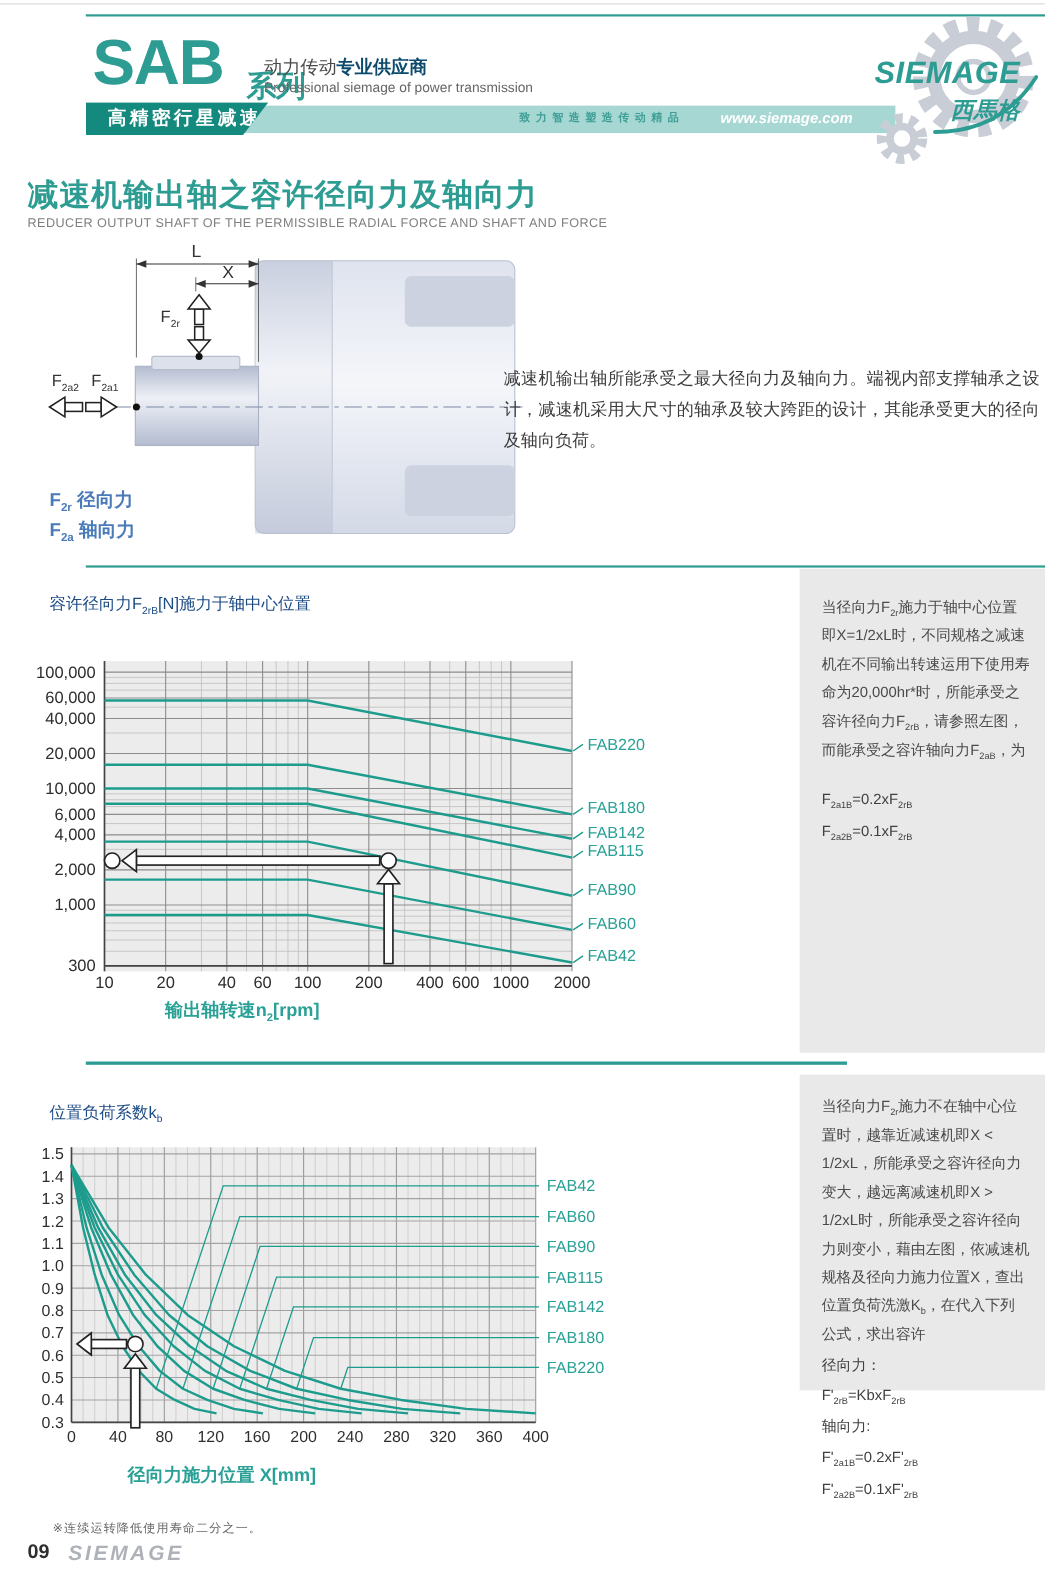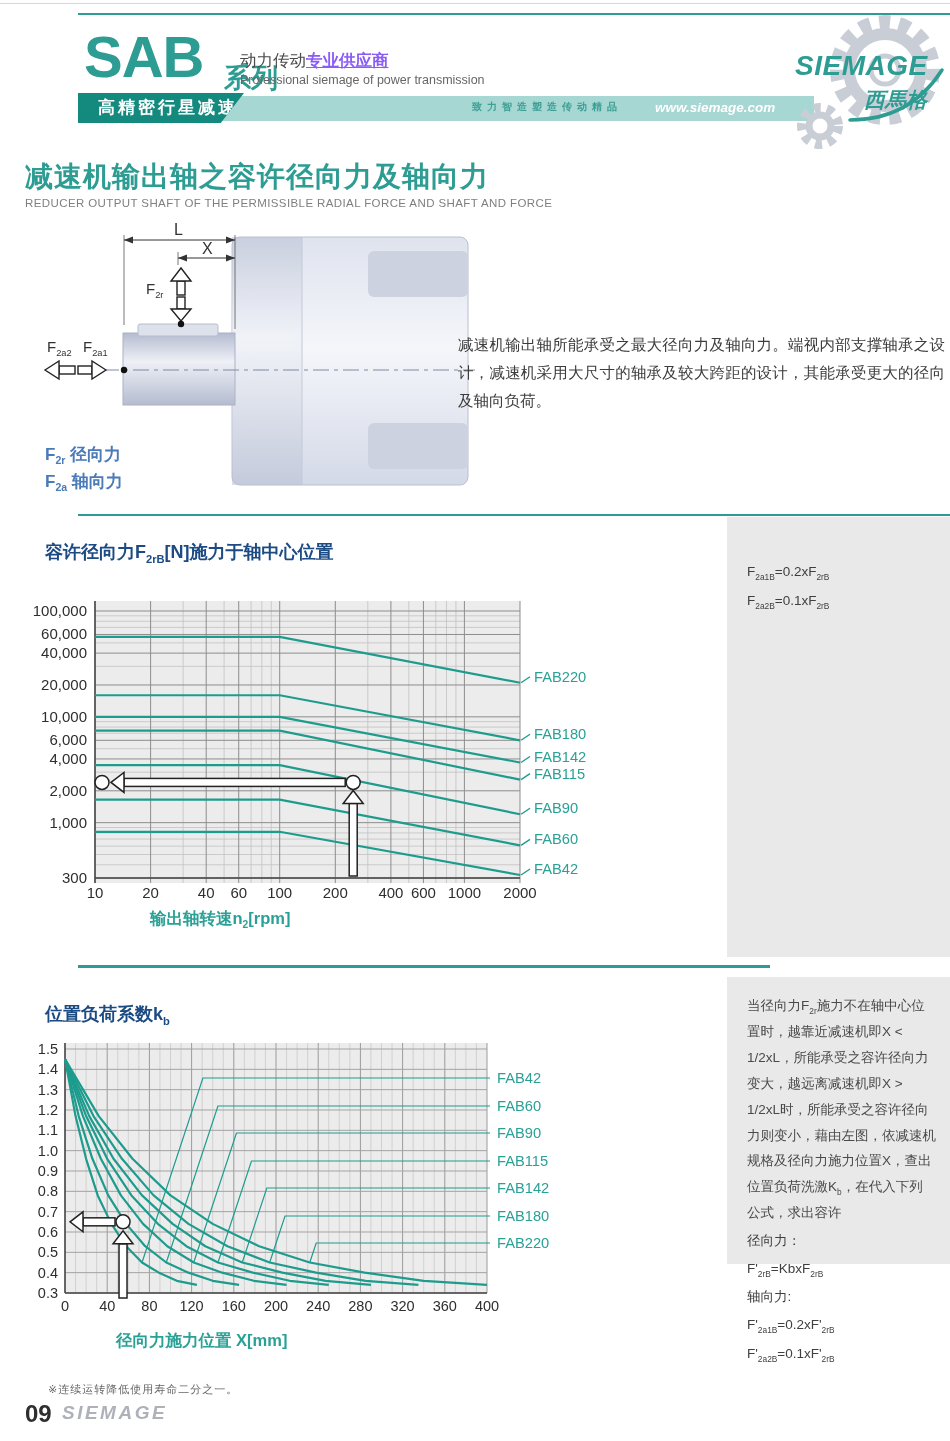--- a/index.html
+++ b/index.html
@@ -12,21 +12,21 @@
   .scanline{left:0;top:3px;width:950px;height:1px;background:#d8d8d8;}
   .sab{left:84px;top:28px;font-size:58px;font-weight:900;color:#2d9c92;letter-spacing:-1px;line-height:1;}
   .sab-suffix{left:224px;top:60px;font-size:27px;font-weight:700;color:#2d9c92;}
   .darkbar{left:78px;top:93px;width:166px;height:30px;background:#14897e;
            clip-path:polygon(0 0,100% 0,86% 100%,0 100%);color:#fff;font-size:17px;
            font-weight:700;letter-spacing:3px;line-height:30px;padding-left:20px;box-sizing:border-box;}
   .lightbar{left:214px;top:96px;width:600px;height:25px;background:#a6d7d2;}
   .slogan{left:472px;top:100px;font-size:10px;font-weight:700;color:#3d9e95;letter-spacing:5px;}
   .website{left:655px;top:100px;font-size:13.5px;font-weight:700;font-style:italic;color:#ffffff;cursor:pointer;}
   .supplier-zh{left:240px;top:50px;font-size:16.5px;color:#4a4a4a;}
-  .supplier-zh b{color:#8b5cf6;text-decoration:underline;}
+  .supplier-zh b{color:#0c4a6e;}
   .supplier-en{left:240px;top:73px;font-size:12.5px;color:#666;}
   .brand{left:795px;top:50px;font-size:28px;font-style:italic;font-weight:900;color:#2d9c92;letter-spacing:0.5px;}
   .brand-zh{left:864px;top:86px;font-size:21px;font-style:italic;font-weight:700;color:#2d9c92;}
   
   .sec-title{left:25px;top:158px;font-size:28px;font-weight:800;color:#2d9c92;letter-spacing:1px;}
   .sec-sub{left:25px;top:197px;font-size:11.5px;color:#7f7f7f;letter-spacing:0.4px;}
   
   .dimlab{font-size:16px;color:#333;font-weight:400;}
   .flab{font-size:15px;color:#333;text-align:right;}
   .dleg{font-size:17px;font-weight:700;color:#4a7ab8;}
@@ -36,29 +36,29 @@
   .div1{left:78px;top:514px;width:872px;height:2px;background:#2d9c92;}
   .div2{left:78px;top:965px;width:692px;height:2.5px;background:#2d9c92;}
   
   .panel{left:727px;width:223px;background:#e9e9e9;box-sizing:border-box;
          padding:22px 14px 0 20px;color:#4a4a4a;font-size:13.5px;line-height:1.92;}
   .panel1{top:517px;height:440px;}
   .panel2{top:977px;height:287px;padding-top:16px;}
   .formula{margin-top:2px;font-size:13.5px;color:#3f3f3f;line-height:1.9;}
   .fblock{margin-top:20px;}
   
-  .c-title{font-size:18px;font-weight:700;color:#1c4b84;}
+  .c-title{font-size:15px;font-weight:400;color:#1c4b84;}
   .c1-title{left:45px;top:540px;}
   .c2-title{left:45px;top:1002px;}
   .x-title{font-size:16.5px;font-weight:700;color:#2aa196;text-align:left;width:320px;}
   .c1-xtitle{left:150px;top:908px;}
   .c2-xtitle{left:116px;top:1330px;}
   
   .note{left:48px;top:1382px;font-size:11px;color:#666;letter-spacing:1px;}
-  .pagenum{left:25px;top:1400px;font-size:24px;font-weight:800;color:#2f2f2f;}
+  .pagenum{left:25px;top:1400px;font-size:18px;font-weight:800;color:#2f2f2f;}
   .footbrand{left:62px;top:1402px;font-size:19px;font-style:italic;font-weight:900;color:#aeb2b8;letter-spacing:2.5px;}
 </style>
 </head>
 <body>
 
 <div class="page">
 
   <div class="abs scanline"></div>
   <div class="abs topline"></div>
   <div class="abs sab">SAB</div>
@@ -141,20 +141,21 @@
     <span class="abs dleg" style="left:25px;top:218px;">F<sub>2r</sub> 径向力</span>
     <span class="abs dleg" style="left:25px;top:245px;">F<sub>2a</sub> 轴向力</span>
   </div>
 
   <div class="abs intro">减速机输出轴所能承受之最大径向力及轴向力。端视内部支撑轴承之设计，减速机采用大尺寸的轴承及较大跨距的设计，其能承受更大的径向及轴向负荷。</div>
 
   <div class="abs div1"></div>
   <div class="abs div2"></div>
 
   <div class="abs panel panel1">
+    <div>当径向力F<sub>2r</sub>施力于轴中心位置即X=1/2xL时，不同规格之减速机在不同输出转速运用下使用寿命为20,000hr*时，所能承受之容许径向力F<sub>2rB</sub>，请参照左图，而能承受之容许轴向力F<sub>2aB</sub>，为</div>
     <div class="fblock">
       <div class="formula">F<sub>2a1B</sub>=0.2xF<sub>2rB</sub></div>
       <div class="formula">F<sub>2a2B</sub>=0.1xF<sub>2rB</sub></div>
     </div>
   </div>
 
   <div class="abs c-title c1-title">容许径向力F<sub>2rB</sub>[N]施力于轴中心位置</div>
   <svg id="chart1-svg" class="abs" style="left:20px;top:593px;" width="640" height="330">
       <rect x="75" y="8" width="425" height="282" fill="#ececec"></rect>
       <g>

